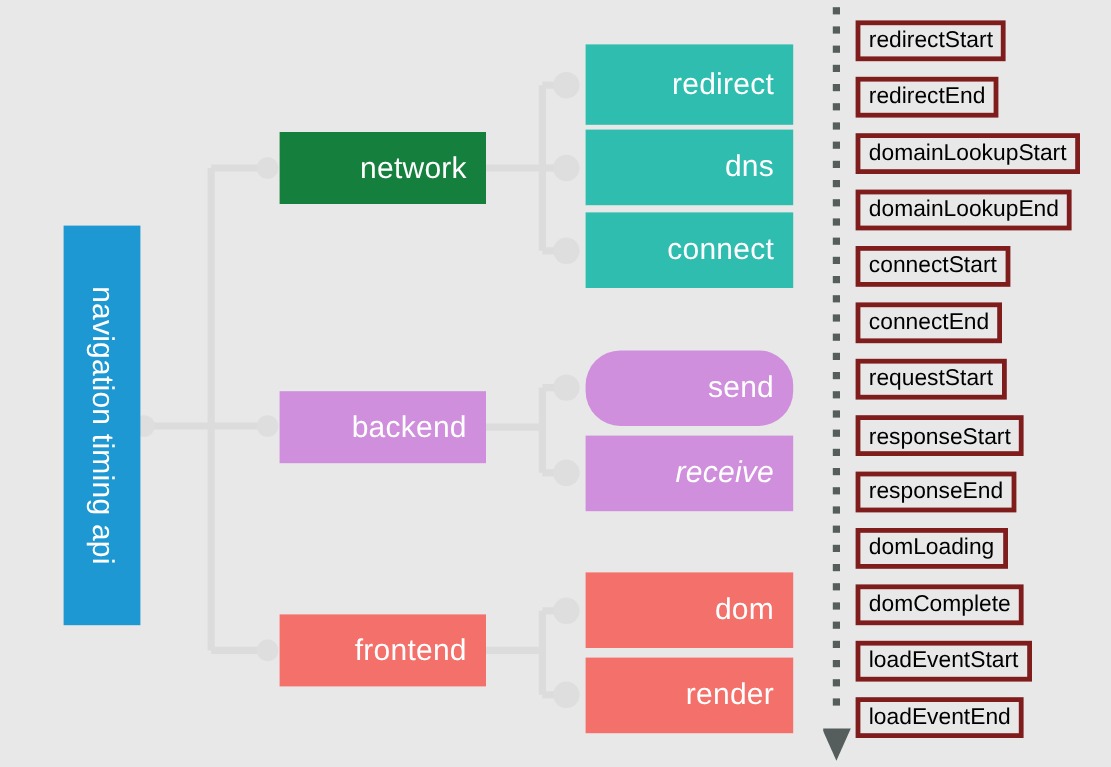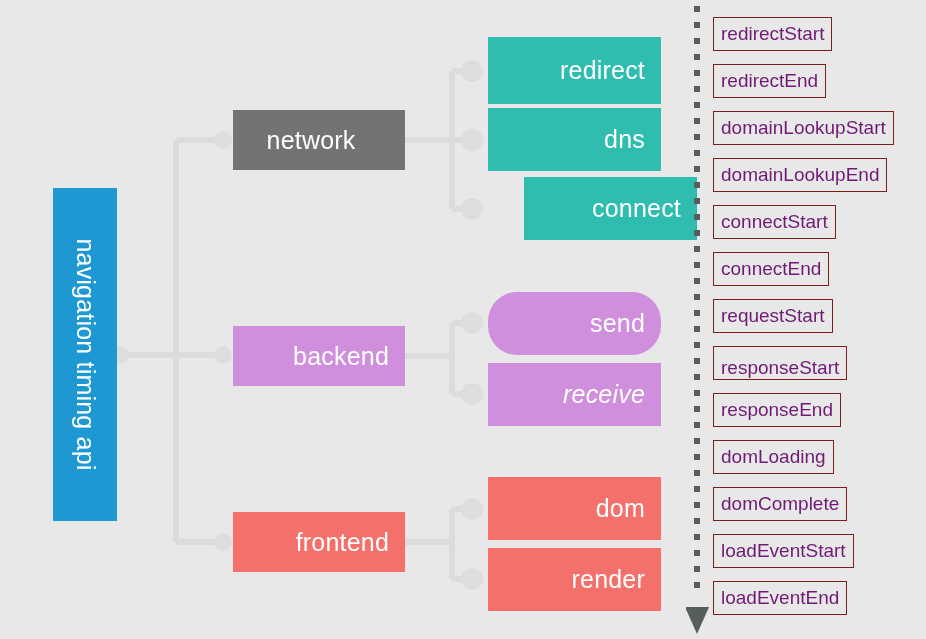--- a/index.html
+++ b/index.html
@@ -73,21 +73,21 @@
   .node-mid.m2 { top: 512px; background: #f4706a; }
 
   .node-leaf {
     left: 488px;
     width: 173px;
     font-size: 25px;
     padding-left: 40px;
   }
   .node-leaf.l0 { top: 37px;  height: 67px; background: #2fbdb0; }
   .node-leaf.l1 { top: 108px; height: 63px; background: #2fbdb0; }
-  .node-leaf.l2 { top: 177px; height: 63px; background: #2fbdb0; margin-left: 36px; }
+  .node-leaf.l2 { top: 177px; height: 63px; background: #2fbdb0; }
   .node-leaf.l3 { top: 292px; height: 63px; background: #cf8fdd; border-radius: 29px; }
   .node-leaf.l4 { top: 363px; height: 63px; background: #cf8fdd; }
   .node-leaf.l5 { top: 477px; height: 63px; background: #f4706a; }
   .node-leaf.l6 { top: 548px; height: 63px; background: #f4706a; }
 
   
   #timeline {
     position: absolute;
     left: 686px;
     top: 0;
@@ -106,23 +106,23 @@
     left: 27px;
     top: 0;
     width: 213px;
     height: 639px;
   }
   .tl-item {
     position: absolute;
     left: 0;
     height: 34px;
     box-sizing: border-box;
-    border: 1px solid #7f1d1d;
+    border: 4px solid #7f1d1d;
     background: transparent;
-    color: #701a75;
+    color: #000000;
     font-size: 19px;
     display: flex;
     align-items: center;
     padding: 0 7px;
     white-space: nowrap;
   }
 </style>
 </head>
 <body>
 
@@ -167,21 +167,21 @@
       <circle cx="472" cy="394" r="11"></circle>
       <circle cx="472" cy="509" r="11"></circle>
       <circle cx="472" cy="579" r="11"></circle>
     </g>
   </svg>
 
   <div class="node node-root" style="background: rgb(30, 152, 210);">
     <span class="vlabel">navigation timing api</span>
   </div>
 
-  <div class="node node-mid m0" style="background: #737373; justify-content: center;">
+  <div class="node node-mid m0" style="background: #15803d;">
     <span>network</span>
   </div>
   <div class="node node-mid m1" style="background: rgb(207, 143, 221);">
     <span>backend</span>
   </div>
   <div class="node node-mid m2" style="background: rgb(244, 112, 106);">
     <span>frontend</span>
   </div>
 
   <div class="node node-leaf l0" style="background: rgb(47, 189, 176);">

